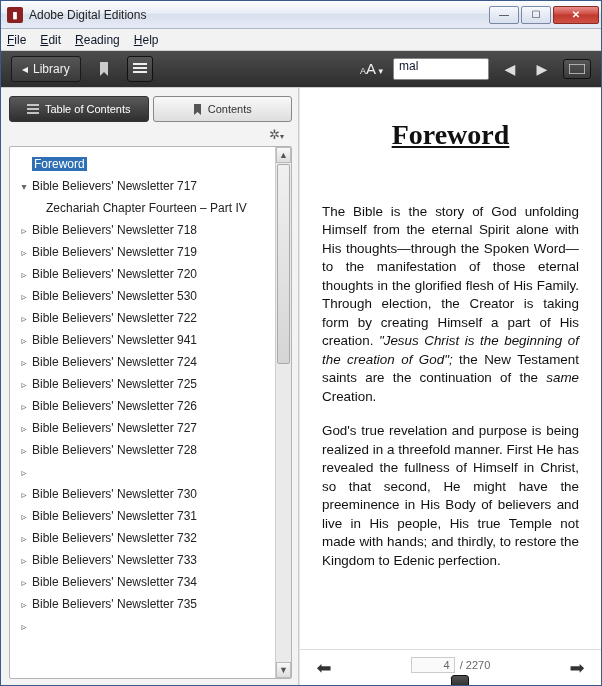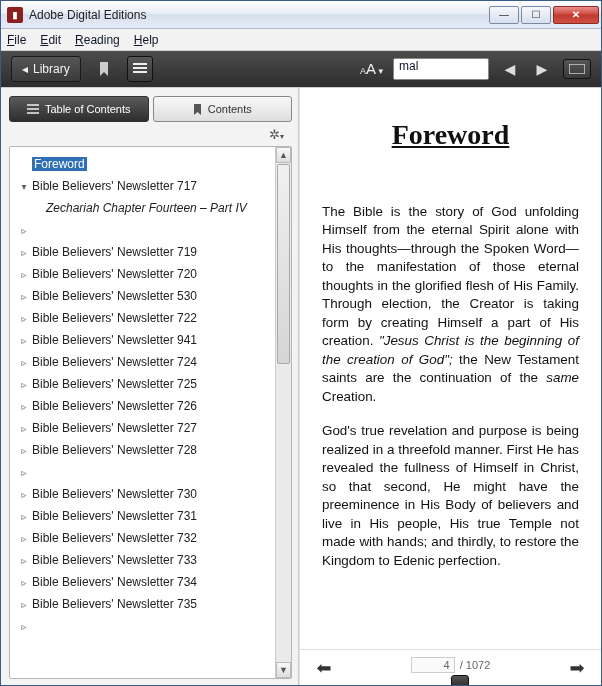--- a/index.html
+++ b/index.html
@@ -28,21 +28,21 @@
   .tabs { display:flex; gap:4px; }
   .tab { height:26px; flex:1; display:flex; align-items:center; justify-content:center; gap:6px; font-size:11px; border:1px solid #888; border-radius:3px; cursor:default;}
   .tab.active { background: linear-gradient(#5a5a5a,#2e2e2e); color:#fff; border-color:#333;}
   .tab.inactive { background: linear-gradient(#f8f8f8,#dedede); color:#333; }
   .gear-row { height:24px; display:flex; align-items:center; justify-content:flex-end; padding-right:8px; color:#555; font-size:13px;}
   .tree-wrap { flex:1; background:#fff; border:1px solid #b5b5b5; border-radius:2px; overflow:hidden; position:relative; display:flex;}
   .tree { flex:1; overflow-y:auto; padding: 6px 4px; font-size:12px; color:#222;}
   .tree-item { display:flex; align-items:center; height:22px; padding:0 4px; white-space:nowrap; overflow:hidden;}
   .tree-item .tw { width:12px; display:inline-flex; align-items:center; justify-content:center; color:#666; font-size:10px; margin-right:2px;}
   .tree-item.selected span.lbl { background:#2f6fb5; color:#fff; padding:0 2px;}
-  .tree-item.child { padding-left: 32px; font-style: italic; }
+  .tree-item.child { padding-left: 32px; }
   .tree-scrollbar { width:16px; background:#eaeaea; border-left:1px solid #ccc; position:relative;}
   .tree-scrollbar .arr { height:16px; display:flex;align-items:center;justify-content:center; background:linear-gradient(#f8f8f8,#ddd); border:1px solid #bbb; font-size:9px; color:#555;}
   .tree-scrollbar .thumb { position:absolute; top:17px; left:1px; right:1px; height:200px; background:linear-gradient(#f0f0f0,#d5d5d5); border:1px solid #aaa; border-radius:2px;}
   .tree-scrollbar .arr.bottom { position:absolute; bottom:0; left:0; right:0;}
   .reader { flex:1; background:#fff; border-left:1px solid #e5e5e5; display:flex; flex-direction:column; overflow:hidden;}
   .page { flex:1; padding: 28px 22px 10px 22px; overflow:hidden; font-family: Georgia, "Times New Roman", serif; color:#111; text-align:justify; font-size:13.4px; line-height:1.38;}
   .page h1 { text-align:center; font-size:28px; font-weight:bold; text-decoration:underline; margin-bottom: 48px; font-family: Georgia, serif;}
   .page p { margin-bottom: 16px; }
   .page .ital { font-style:italic; }
   .page .und { text-decoration: underline; font-style: italic;}
@@ -136,20 +136,21 @@
             </div>
             <div class="tree-item">
               <span class="tw">▾</span>
               <span class="lbl">Bible Believers' Newsletter 717</span>
             </div>
             <div class="tree-item child">
               <span class="lbl">Zechariah Chapter Fourteen – Part IV</span>
             </div>
             <div class="tree-item">
               <span class="tw">▹</span>
+              <span class="lbl">Bible Believers' Newsletter 718</span>
             </div>
             <div class="tree-item">
               <span class="tw">▹</span>
               <span class="lbl">Bible Believers' Newsletter 719</span>
             </div>
             <div class="tree-item">
               <span class="tw">▹</span>
               <span class="lbl">Bible Believers' Newsletter 720</span>
             </div>
             <div class="tree-item">
@@ -228,21 +229,21 @@
         <h1>Foreword</h1>
         <p>
           <span>The Bible is the story of God unfolding Himself from the eternal Spirit alone with His thoughts—through the Spoken Word—to the manifestation of those eternal thoughts in the glorified flesh of His Family. Through election, the Creator is taking form by creating Himself a part of His creation. </span><span class="ital">"Jesus Christ is the beginning of the creation of God";</span><span> the New Testament saints are the continuation of the </span><span class="ital">same</span><span> Creation.</span>
         </p>
         <p>God's true revelation and purpose is being realized in a threefold manner. First He has revealed the fullness of Himself in Christ, so that second, He might have the preeminence in His Body of believers and live in His people, His true Temple not made with hands; and thirdly, to restore the Kingdom to Edenic perfection.</p>
       </div>
       <div class="pager">
         <div class="pg-arrow">⬅</div>
         <div class="pager-col">
           <div class="page-num">
-            <span class="cur">4</span><span> / </span><span>1072</span>
+            <span class="cur">4</span><span> / </span><span>2270</span>
           </div>
           <div class="slider-track">
             <div class="slider-thumb"></div>
           </div>
         </div>
         <div class="pg-arrow">➡</div>
       </div>
     </div>
 
   </div>

